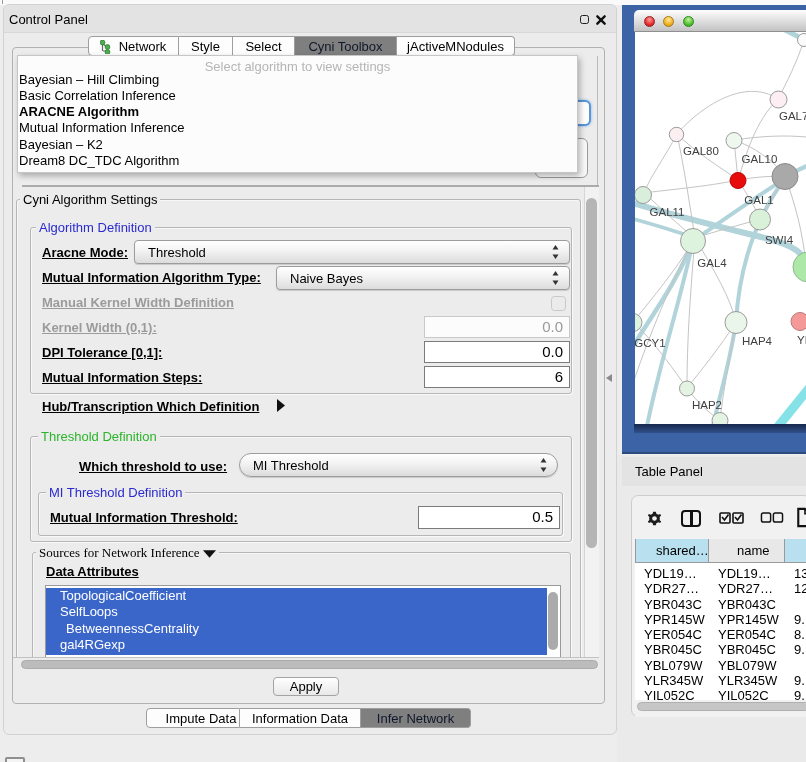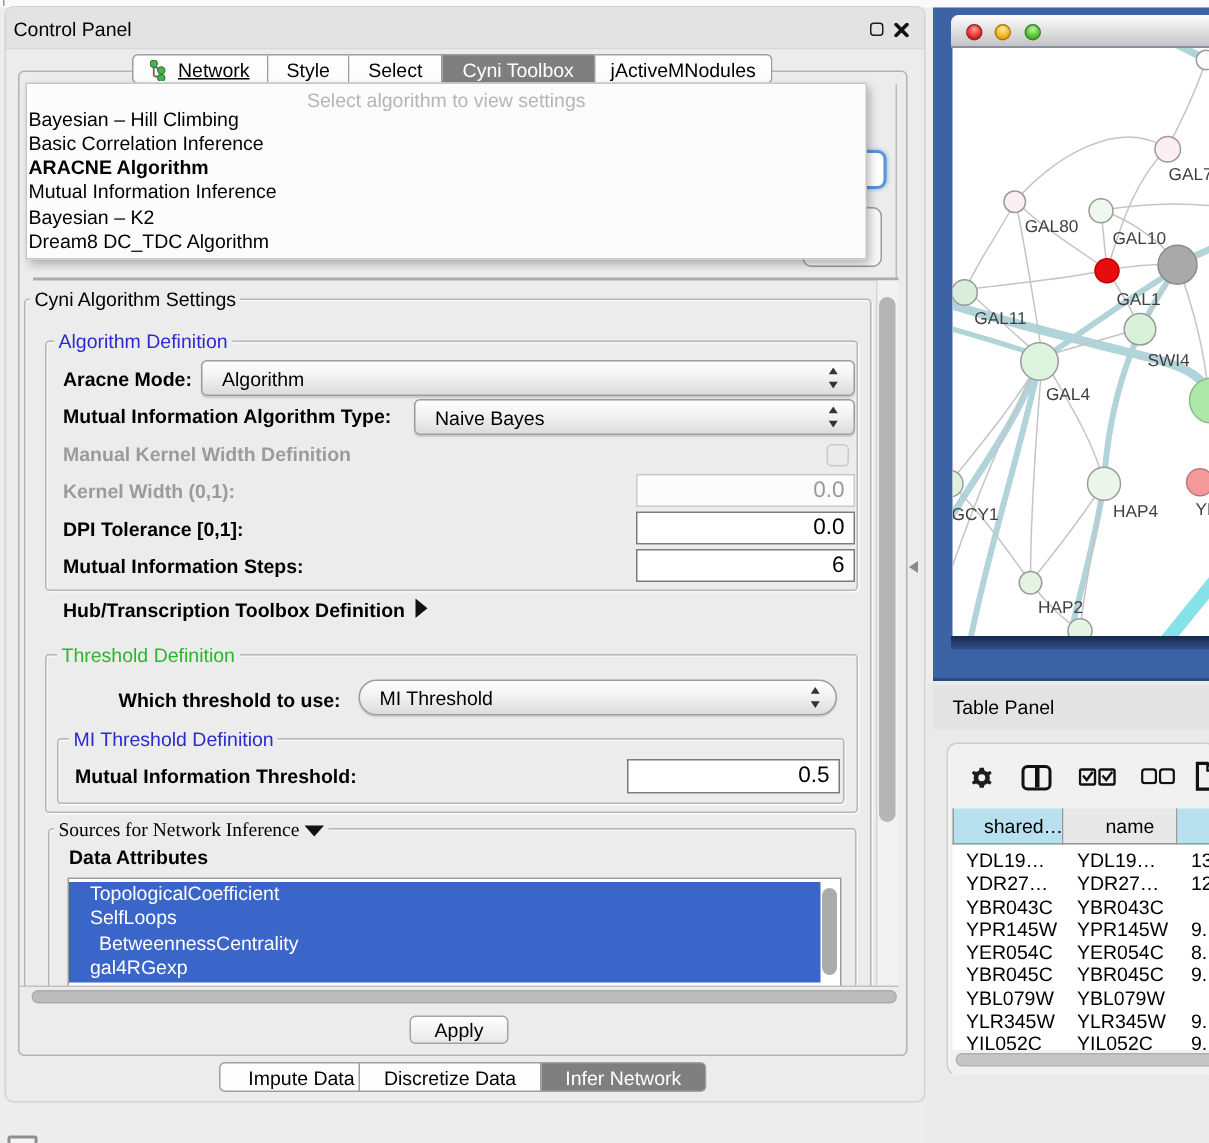--- a/index.html
+++ b/index.html
@@ -2,30 +2,30 @@
 <html><head>
 <meta charset="utf-8">
 <style>
 html,body{margin:0;padding:0;}
 #root{position:relative;width:806px;height:762px;overflow:hidden;background:#ededed;
   font-family:"Liberation Sans",sans-serif;font-size:13px;color:#000;}
 #root *{box-sizing:border-box;}
 .abs{position:absolute;}
 .b{font-weight:bold;}
 .gray{color:#9b9b9b;}
-.lab{white-space:nowrap;line-height:14px;}
+.lab{white-space:nowrap;line-height:14px;text-decoration:underline;}
 .groupbox{border:1px solid #b6b6b6;border-radius:3px;box-shadow:1px 1px 0 rgba(255,255,255,.7), inset 1px 1px 0 rgba(255,255,255,.6);}
 .gtitle{background:#ececec;padding:0 3px;line-height:13px;}
 .combo{background:linear-gradient(#ffffff,#f2f2f2 45%,#dcdcdc);border:1px solid #9c9c9c;border-radius:4px;box-shadow:0 1px 1px rgba(0,0,0,.15);}
 .combotext{position:absolute;left:13px;top:0;bottom:0;display:flex;align-items:center;}
 .arrows{position:absolute;right:10px;top:50%;width:7px;height:14px;margin-top:-7px;}
 .field{background:#fff;border:1px solid #7b7b7b;text-align:right;padding-right:6px;line-height:20px;font-size:15px;}
 .fieldd{background:#fcfcfc;border:1px solid #c9c9c9;color:#9a9a9a;text-align:right;padding-right:6px;line-height:20px;font-size:15px;}
 .tabseg{position:absolute;top:0;height:20px;line-height:19px;text-align:center;background:#fdfdfd;border:1px solid #9e9e9e;border-left:none;}
-.tabsel{background:#7f7f7f;color:#ffffff;}
+.tabsel{background:#7f7f7f;color:#0f172a;}
 .cell{position:absolute;top:0;height:24px;line-height:23px;text-align:center;border-right:1px solid #9a9a9a;}
 </style>
 </head>
 <body>
 <div id="root">
 
 <div class="abs" style="left:0;top:0;width:806px;height:5px;background:#fafafa;"></div>
 <div class="abs" style="left:2px;top:0;width:1px;height:4px;background:#9a9a9a;"></div>
 
 <div class="abs" style="left:3px;top:4px;width:614px;height:731px;background:#ececec;border:1px solid #d2d2d2;border-radius:6px;"></div>
@@ -39,21 +39,21 @@
 
 <div class="abs" style="left:12px;top:47px;width:593px;height:657px;background:#ececec;border:1px solid #b2b2b2;border-radius:4px;"></div>
 
 <div class="abs tabseg" style="left:88px;top:36px;width:91px;border-left:1px solid #9e9e9e;border-radius:4px 0 0 4px;">
   <svg class="abs" style="left:11px;top:3px;" width="11" height="14" viewBox="0 0 11 14">
         <path d="M2.5 3 L2.5 11 M3 11 L7 11 M3 4 L7 7" stroke="#666" stroke-width="1.2" fill="none"></path>
         <circle cx="2.5" cy="2.5" r="2.4" fill="#4caf50" stroke="#2c7d31" stroke-width=".8"></circle>
         <circle cx="7.5" cy="7" r="2.4" fill="#4caf50" stroke="#2c7d31" stroke-width=".8"></circle>
         <circle cx="7.5" cy="12" r="2.4" fill="#4caf50" stroke="#2c7d31" stroke-width=".8"></circle>
       </svg>
-  <span style="margin-left:18px;text-decoration:underline;">Network</span></div>
+  <span style="margin-left:18px;">Network</span></div>
 <div class="abs tabseg" style="left:179px;top:36px;width:54px;">Style</div>
 <div class="abs tabseg" style="left:233px;top:36px;width:62px;">Select</div>
 <div class="abs tabseg tabsel" style="left:295px;top:36px;width:102px;">Cyni Toolbox</div>
 <div class="abs tabseg" style="left:397px;top:36px;width:118px;border-radius:0 4px 4px 0;">jActiveMNodules</div>
 
 <div class="abs" style="left:470px;top:100px;width:121px;height:26px;border:2.5px solid #5a96d5;border-radius:6px;background:#fff;box-shadow:0 0 3px #7fb3e8;"></div>
 <div class="abs" style="left:535px;top:138px;width:53px;height:40px;border:1px solid #9a9a9a;border-radius:6px;background:#f8f8f8;"></div>
 <div class="abs" style="left:597px;top:56px;width:1px;height:130px;background:#bbb;"></div>
 
 <div class="abs" style="left:22px;top:185px;width:577px;height:2px;background:#ababab;"></div>
@@ -62,21 +62,21 @@
 <div style="position:absolute;left:-13px;top:-187px;width:806px;height:900px;">
 
   <div class="abs groupbox" style="left:16px;top:199px;width:565px;height:480px;"></div>
   <div class="abs gtitle" style="left:20px;top:193px;">Cyni Algorithm Settings</div>
 
   <div class="abs groupbox" style="left:30px;top:227px;width:542px;height:167px;"></div>
   <div class="abs gtitle" style="left:36px;top:221px;color:#2a2ad0;">Algorithm Definition</div>
 
   <div class="abs lab b" style="left:42px;top:246px;">Aracne Mode:</div>
   <div class="abs combo" style="left:134px;top:240px;width:436px;height:24px;">
-          <span class="combotext">Algorithm</span>
+          <span class="combotext">Threshold</span>
           <svg class="arrows" viewBox="0 0 7 14">
             <path d="M3.5 0 L6.5 4.5 L0.5 4.5 Z M3.5 14 L6.5 9.5 L0.5 9.5 Z" fill="#333"></path>
           </svg>
         </div>
 
   <div class="abs lab b" style="left:42px;top:271px;">Mutual Information Algorithm Type:</div>
   <div class="abs combo" style="left:276px;top:266px;width:294px;height:24px;">
           <span class="combotext">Naive Bayes</span>
           <svg class="arrows" viewBox="0 0 7 14">
             <path d="M3.5 0 L6.5 4.5 L0.5 4.5 Z M3.5 14 L6.5 9.5 L0.5 9.5 Z" fill="#333"></path>
@@ -88,21 +88,21 @@
 
   <div class="abs lab b gray" style="left:42px;top:321px;">Kernel Width (0,1):</div>
   <div class="abs fieldd" style="left:424px;top:316px;width:146px;height:22px;">0.0</div>
 
   <div class="abs lab b" style="left:42px;top:346px;">DPI Tolerance [0,1]:</div>
   <div class="abs field" style="left:424px;top:341px;width:146px;height:22px;">0.0</div>
 
   <div class="abs lab b" style="left:42px;top:371px;">Mutual Information Steps:</div>
   <div class="abs field" style="left:424px;top:366px;width:146px;height:22px;">6</div>
 
-  <div class="abs lab b" style="left:42px;top:400px;">Hub/Transcription Toolbox Definition</div>
+  <div class="abs lab b" style="left:42px;top:400px;">Hub/Transcription Which Definition</div>
   <svg class="abs" style="left:276px;top:399px;" width="10" height="13" viewBox="0 0 10 13">
           <path d="M1 0 L9 6.5 L1 13 Z" fill="#111"></path>
         </svg>
 
   <div class="abs groupbox" style="left:30px;top:436px;width:542px;height:106px;"></div>
   <div class="abs gtitle" style="left:38px;top:430px;color:#2bb52b;">Threshold Definition</div>
 
   <div class="abs lab b" style="left:79px;top:460px;">Which threshold to use:</div>
   <div class="abs combo" style="left:239px;top:453px;width:319px;height:24px;border-radius:12px;">
           <span class="combotext">MI Threshold</span>
@@ -138,21 +138,21 @@
 
 <div class="abs" style="left:584px;top:187px;width:15px;height:471px;background:#f2f2f2;border-left:1px solid #d5d5d5;"></div>
 <div class="abs" style="left:586px;top:198px;width:11px;height:350px;background:#b5b5b5;border-radius:6px;"></div>
 
 <div class="abs" style="left:13px;top:657px;width:586px;height:1px;background:#c2c2c2;"></div>
 <div class="abs" style="left:21px;top:660px;width:577px;height:9px;background:#bcbcbc;border:1px solid #ababab;border-radius:5px;"></div>
 
 <div class="abs" style="left:273px;top:677px;width:66px;height:19px;background:linear-gradient(#ffffff,#e8e8e8);border:1px solid #a3a3a3;border-radius:4px;text-align:center;line-height:17px;">Apply</div>
 
 <div class="abs tabseg" style="left:146px;top:708px;width:94px;border-left:1px solid #9e9e9e;border-radius:4px 0 0 4px;padding-left:16px;">Impute Data</div>
-<div class="abs tabseg" style="left:240px;top:708px;width:121px;">Discretize Data</div>
+<div class="abs tabseg" style="left:240px;top:708px;width:121px;">Information Data</div>
 <div class="abs tabseg tabsel" style="left:361px;top:708px;width:110px;border-radius:0 4px 4px 0;">Infer Network</div>
 
 <div class="abs" style="left:17px;top:55px;width:561px;height:118px;background:#fcfcfc;border:1px solid #c6c6c6;box-shadow:2px 3px 6px rgba(0,0,0,.28);"></div>
 <div class="abs" style="left:17px;top:59px;width:561px;text-align:center;color:#b5b5b5;">Select algorithm to view settings</div>
 <div class="abs" style="left:19px;top:72px;line-height:16.15px;">Bayesian – Hill Climbing<br>Basic Correlation Inference<br><span class="b">ARACNE Algorithm</span><br>Mutual Information Inference<br>Bayesian – K2<br>Dream8 DC_TDC Algorithm</div>
 
 <svg class="abs" style="left:606px;top:374px;" width="6" height="8" viewBox="0 0 6 8">
       <path d="M6 0 L0 4 L6 8 Z" fill="#8a8a8a"></path>
     </svg>
 

